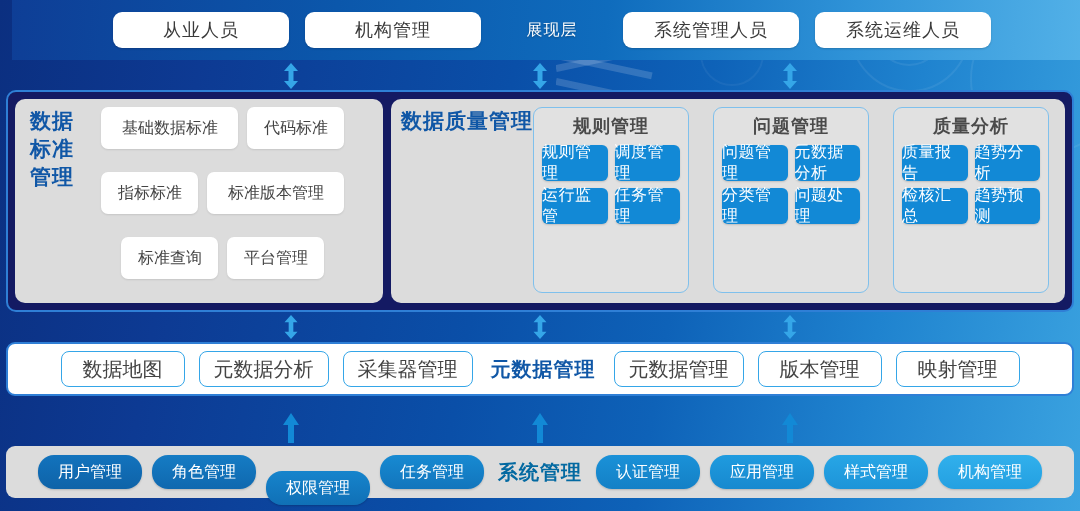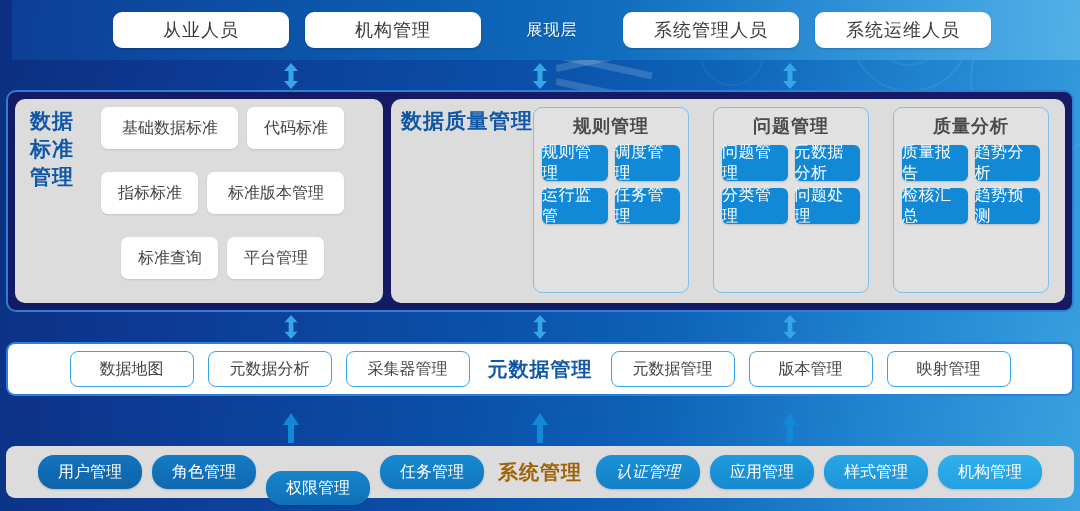--- a/index.html
+++ b/index.html
@@ -123,21 +123,21 @@
     position: absolute; left: 6px; top: 342px; width: 1068px; height: 54px;
     background: #ffffff;
     border: 2px solid #2f7fd6;
     border-radius: 9px;
     display: flex; align-items: center; justify-content: center;
     gap: 14px; padding: 0 16px;
   }
   .chip-outline {
     border: 1.5px solid #35a6e8; border-radius: 8px;
     height: 36px; display: flex; align-items: center; justify-content: center;
-    color: #444; font-size: 16px; padding: 0 14px; min-width: 124px;
+    color: #444; font-size: 20px; padding: 0 14px; min-width: 124px;
     background: #fff;
   }
   .mid-label {
     color: #1057a6; font-size: 20px; font-weight: bold; letter-spacing: 1px;
     padding: 0 4px; white-space: nowrap;
   }
 
   
   #panel-system {
     position: absolute; left: 6px; top: 446px; width: 1068px; height: 52px;
@@ -145,21 +145,21 @@
     border-radius: 9px;
     display: flex; align-items: center; justify-content: center;
     gap: 10px; padding: 0 14px;
   }
   .chip-grad {
     border-radius: 16px; height: 34px;
     display: flex; align-items: center; justify-content: center;
     color: #ffffff; font-size: 16px; padding: 0 14px; min-width: 104px;
     box-shadow: 0 1px 2px rgba(0,0,0,0.18);
   }
-  .mid-label-dark { color: #a16207; }
+  .mid-label-dark { color: #0369a1; }
 </style>
 </head>
 <body>
 
 <div id="root">
 
   <div class="deco d1"></div>
   <div class="deco d2"></div>
   <div class="deco d3"></div>
   <div class="deco d4"></div>
@@ -297,19 +297,19 @@
         </svg>
     </div>
   </div>
 
   <div id="panel-system">
     <div class="chip-grad" style="background:linear-gradient(180deg,#1273bd,#0f63a8);">用户管理</div>
     <div class="chip-grad" style="background:linear-gradient(180deg,#157cc4,#0f68af);">角色管理</div>
     <div class="chip-grad" style="background:linear-gradient(180deg,#1684cc,#1070b6);margin-top:32px;">权限管理</div>
     <div class="chip-grad" style="background:linear-gradient(180deg,#178ad2,#1275bc);">任务管理</div>
     <div class="mid-label mid-label-dark">系统管理</div>
-    <div class="chip-grad" style="background:linear-gradient(180deg,#1a91d8,#1480c6);font-style:italic;">认证管理</div>
+    <div class="chip-grad" style="background:linear-gradient(180deg,#1a91d8,#1480c6);">认证管理</div>
     <div class="chip-grad" style="background:linear-gradient(180deg,#1f9bdf,#1789cf);">应用管理</div>
     <div class="chip-grad" style="background:linear-gradient(180deg,#27a6e6,#1d94d8);">样式管理</div>
     <div class="chip-grad" style="background:linear-gradient(180deg,#31b0ec,#24a0e1);">机构管理</div>
   </div>
 
 </div>
 
 </body></html>

